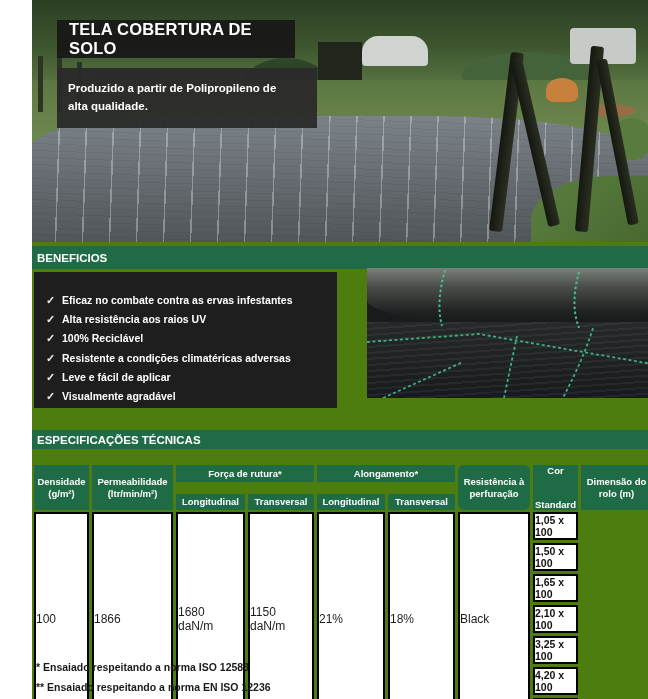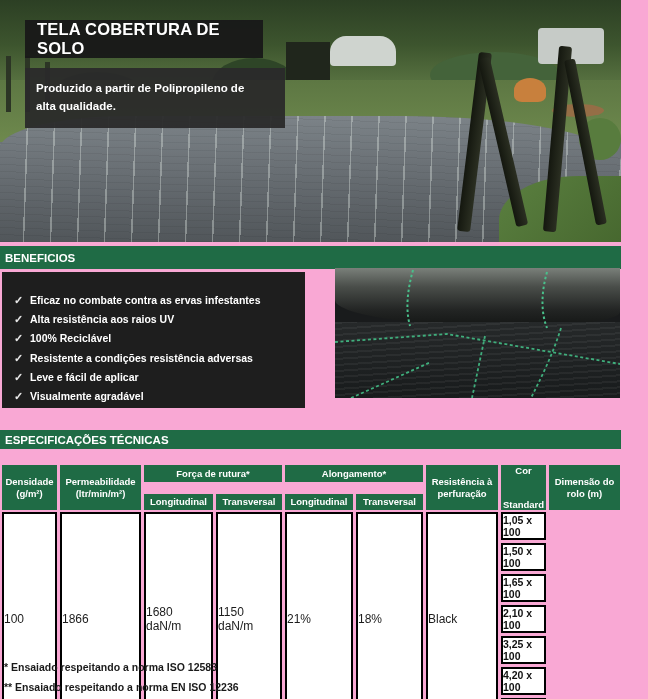--- a/index.html
+++ b/index.html
@@ -1,21 +1,21 @@
 <!DOCTYPE html>
 <html><head>
 <meta charset="utf-8">
 <style>
   * { box-sizing: border-box; margin: 0; padding: 0; }
   html, body { background: #ffffff; }
   body {
     width: 648px; height: 699px; position: relative; overflow: hidden;
     font-family: "Liberation Sans", sans-serif;
   }
-  .page { position: absolute; inset: 0; background: #f9a8d4; }
+  .page { position: absolute; inset: 0; background: #4d7c0f; margin-left: 32px; }
 
   
   .hero { position: absolute; left: 0; top: 0; width: 621px; height: 242px;
           background: #6d7478; overflow: hidden; }
   .trees { position: absolute; left: 0; top: 0; width: 100%; height: 82px;
            background: linear-gradient(180deg, #2c3f24 0%, #3d552e 55%, #577140 100%); }
   .blob { position: absolute; border-radius: 50%; }
   .bush-dark-left   { left: 50px;  top: 72px; width: 95px;  height: 48px; background: #31482a; }
   .bush-yellow      { left: 108px; top: 84px; width: 72px;  height: 38px; background: #8da151; }
   .bush-center      { left: 212px; top: 58px; width: 84px;  height: 52px; background: #2e4527; }
@@ -90,21 +90,21 @@
   .tgrid { display: grid; column-gap: 3px;
            grid-template-columns: 55px 81px 69px 66px 68px 67px 72px 45px 71px; }
   .thead { grid-template-rows: 17px 16px; row-gap: 12px; }
   .hc { background: #1f6b45; color: #fff; display: flex; flex-direction: column;
         align-items: center; justify-content: center; text-align: center;
         font-weight: bold; font-size: 9.5px; line-height: 1.18; }
   .c1 { grid-column: 1; grid-row: 1 / 3; } .c2 { grid-column: 2; grid-row: 1 / 3; }
   .gf { grid-column: 3 / 5; grid-row: 1; } .ga { grid-column: 5 / 7; grid-row: 1; }
   .s3 { grid-column: 3; grid-row: 2; } .s4 { grid-column: 4; grid-row: 2; }
   .s5 { grid-column: 5; grid-row: 2; } .s6 { grid-column: 6; grid-row: 2; }
-  .c7 { grid-column: 7; grid-row: 1 / 3; } .c8 { grid-column: 8; grid-row: 1 / 3; justify-content: space-between; }
+  .c7 { grid-column: 7; grid-row: 1 / 3; border-radius: 6px; } .c8 { grid-column: 8; grid-row: 1 / 3; justify-content: space-between; }
   .c9 { grid-column: 9; grid-row: 1 / 3; }
   .tbody { margin-top: 2px; height: 133px; }
   .bc { border: 2.5px solid #000; background: #fff; display: flex; align-items: center;
         justify-content: flex-start; font-size: 12px; color: #1c1c1c; }
   .dims { display: flex; flex-direction: column; gap: 3px; }
   .dim { flex: 1; border: 2.5px solid #000; background: #fff; display: flex;
          align-items: flex-start; justify-content: center; font-size: 10.5px; font-weight: bold;
          color: #111; }
 
   
@@ -162,21 +162,21 @@
     <div class="benefit">
       <span class="check">✓</span>
       <span>Alta resistência aos raios UV</span>
     </div>
     <div class="benefit">
       <span class="check">✓</span>
       <span>100% Reciclável</span>
     </div>
     <div class="benefit">
       <span class="check">✓</span>
-      <span>Resistente a condições resistência adversas</span>
+      <span>Resistente a condições climatéricas adversas</span>
     </div>
     <div class="benefit">
       <span class="check">✓</span>
       <span>Leve e fácil de aplicar</span>
     </div>
     <div class="benefit">
       <span class="check">✓</span>
       <span>Visualmente agradável</span>
     </div>
   </div>

